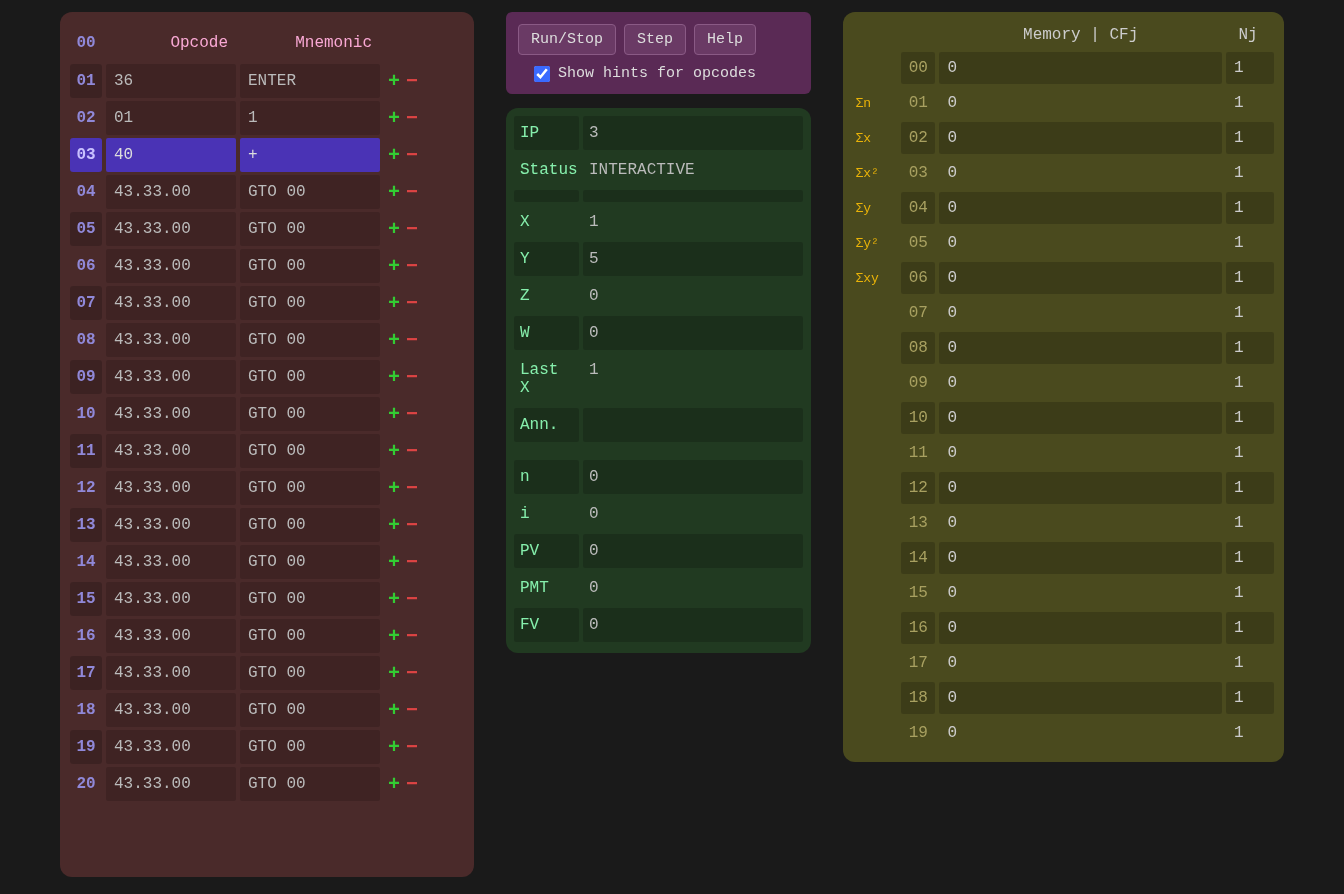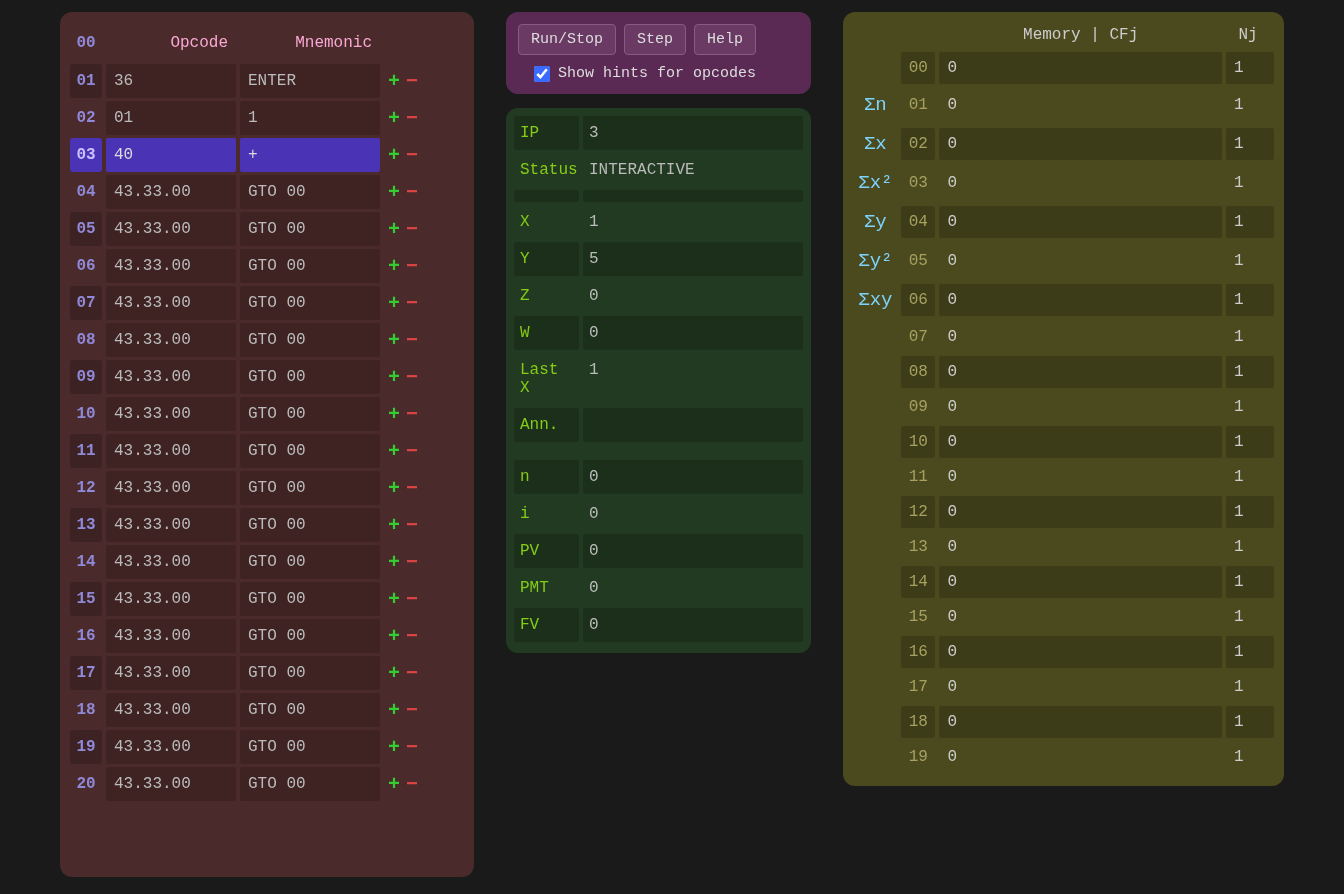--- a/index.html
+++ b/index.html
@@ -87,20 +87,21 @@
   
   .middle-col {
     width: 310px;
     display: flex;
     flex-direction: column;
     gap: 14px;
   }
   .control-panel {
     background: #5a2a55;
     padding: 12px;
+    border-radius: 6px;
   }
   .btn-row { display: flex; gap: 8px; margin-bottom: 10px; }
   .ctrl-btn {
     background: #6a3a65;
     border: 1px solid #8a5a85;
     color: #ddd;
     padding: 6px 12px;
     border-radius: 4px;
     font-family: inherit;
     font-size: 15px;
@@ -113,21 +114,21 @@
     padding: 8px;
   }
   .state-row {
     display: flex;
     gap: 4px;
     margin-bottom: 3px;
   }
   .state-label {
     width: 65px;
     padding: 8px 6px;
-    color: #84cc16;
+    color: #86efac;
     border-radius: 2px;
   }
   .state-value {
     flex: 1;
     padding: 8px 6px;
     color: #bbb;
     border-radius: 2px;
   }
   .state-row.striped .state-label,
   .state-row.striped .state-value {
@@ -150,24 +151,23 @@
   .mem-cfj-col { flex: 1; text-align: center; }
   .mem-nj-col { width: 52px; text-align: center; }
   .mem-row {
     display: flex;
     align-items: center;
     gap: 4px;
     margin-bottom: 3px;
   }
   .mem-stat {
     width: 44px;
-    color: #7dd3fc;
+    color: #eab308;
     padding: 7px 2px;
-    font-size: 19px;
-    text-align: center;
+    font-size: 13px;
   }
   .mem-idx {
     width: 34px;
     color: #a8a060;
     text-align: center;
     padding: 7px 2px;
     border-radius: 2px;
   }
   .mem-cfj {
     flex: 1;

